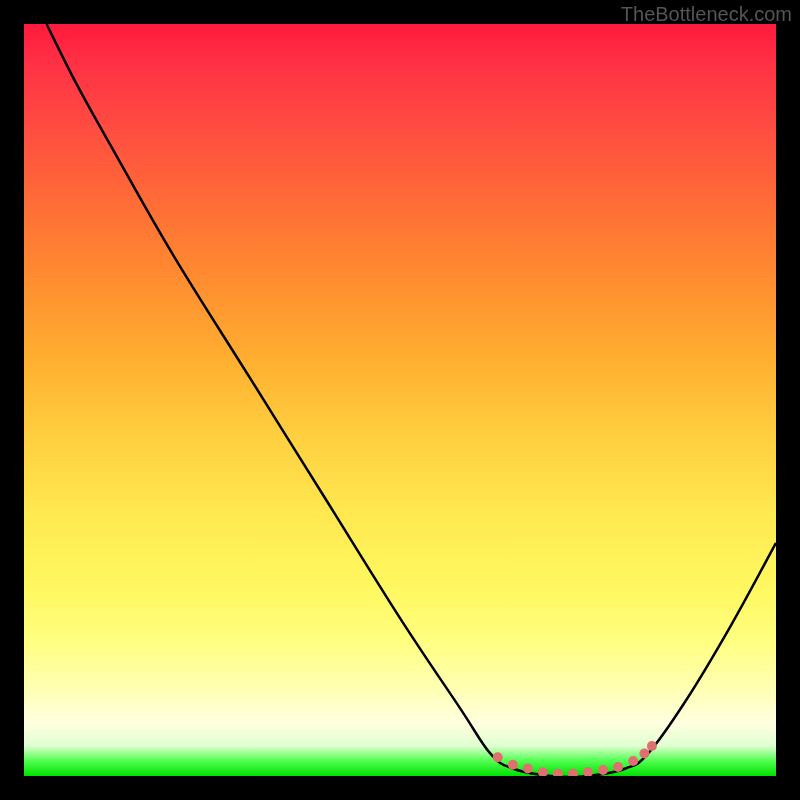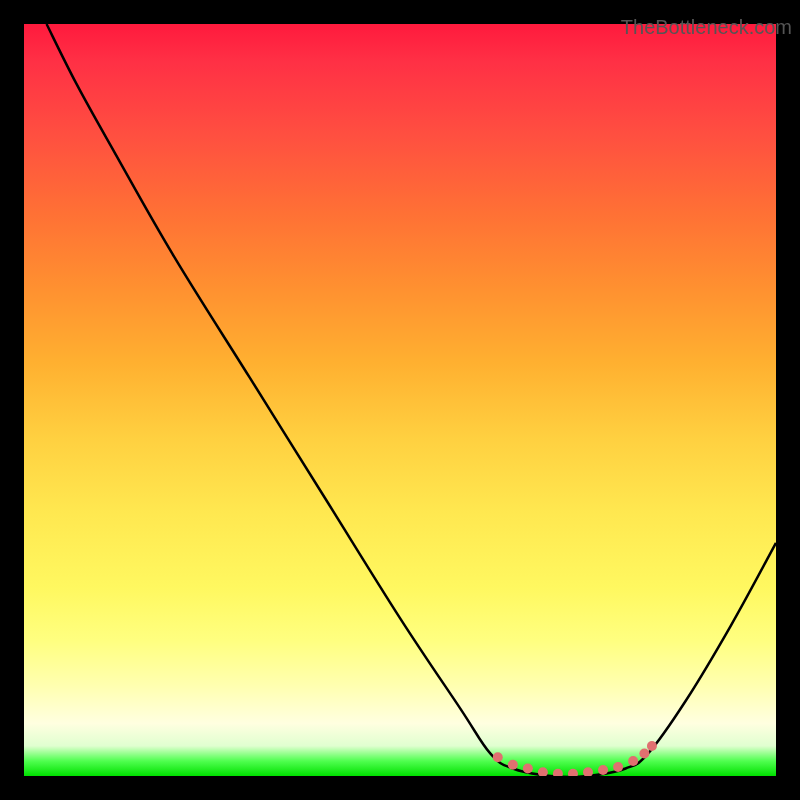--- a/index.html
+++ b/index.html
@@ -9,21 +9,21 @@
     }
     body {
       width: 800px;
       height: 800px;
       background: #000;
       position: relative;
       font-family: Arial, sans-serif;
     }
     .watermark {
       position: absolute;
-      top: 16px;
+      top: 3px;
       right: 8px;
       color: #555;
       font-size: 20px;
       font-weight: 500;
       z-index: 10;
     }
     .chart-area {
       position: absolute;
       top: 24px;
       left: 24px;

